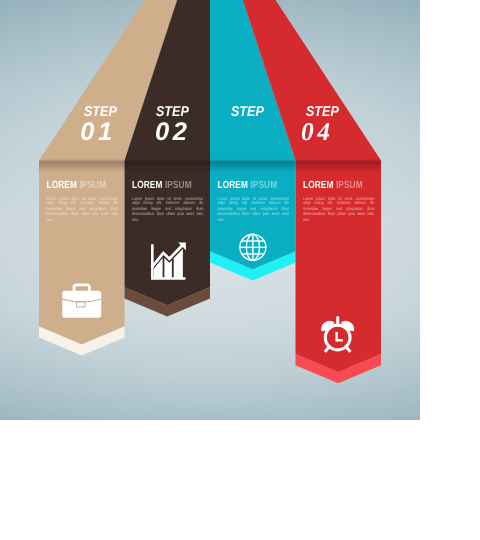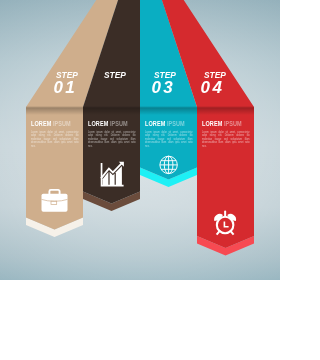--- a/index.html
+++ b/index.html
@@ -62,30 +62,30 @@
       <rect x="197" y="106" width="57" height="9" fill="url(#foldShade)"></rect>
     </g>
   </svg>
 
   <div class="t step-label" style="left:55.5px;top:70.2px;">STEP</div>
   <div class="t step-num" style="left:53.5px;top:79.4px;">01</div>
   <div class="t head" style="left:31.2px;top:121.2px;"><span>LOREM</span> <span class="dim">IPSUM</span></div>
   <div class="t para" style="left:31.2px;top:130.6px;width:58px;">Lorem ipsum dolor sit amet, consectetur adipi iscing elit. Dolorem dolores illo molestiae itaque sed voluptatum illum deserunatibus illum ullam ipsa amet ratio nes.</div>
 
   <div class="t step-label" style="left:103.6px;top:70.2px;">STEP</div>
+  <div class="t step-num" style="left:103.4px;top:79.4px;">02</div>
   <div class="t head" style="left:88.2px;top:121.2px;"><span>LOREM</span> <span class="dim">IPSUM</span></div>
   <div class="t para" style="left:88.2px;top:130.6px;width:58px;">Lorem ipsum dolor sit amet, consectetur adipi iscing elit. Dolorem dolores illo molestiae itaque sed voluptatum illum deserunatibus illum ullam ipsa amet ratio nes.</div>
 
   <div class="t step-label" style="left:154px;top:70.2px;">STEP</div>
-  <div class="t step-num" style="left:151.4px;top:79.4px;">03</div>
   <div class="t head" style="left:145.2px;top:121.2px;"><span>LOREM</span> <span class="dim">IPSUM</span></div>
   <div class="t para" style="left:145.2px;top:130.6px;width:58px;">Lorem ipsum dolor sit amet, consectetur adipi iscing elit. Dolorem dolores illo molestiae itaque sed voluptatum illum deserunatibus illum ullam ipsa amet ratio nes.</div>
 
   <div class="t step-label" style="left:203.5px;top:70.2px;">STEP</div>
-  <div class="t step-num" style="left:200.6px;top:79.4px;">04</div>
+  <div class="t step-num" style="left:200.6px;top:79.4px;font-family:Liberation Serif, serif;">04</div>
   <div class="t head" style="left:202.2px;top:121.2px;"><span>LOREM</span> <span class="dim">IPSUM</span></div>
   <div class="t para" style="left:202.2px;top:130.6px;width:58px;">Lorem ipsum dolor sit amet, consectetur adipi iscing elit. Dolorem dolores illo molestiae itaque sed voluptatum illum deserunatibus illum ullam ipsa amet ratio nes.</div>
 
   <svg class="layer" viewBox="0 0 280 360">
     <defs>
       <clipPath id="bcBody">
           <path d="M41.5,195.6 a1.8,1.8 0 0 1 1.8,-1.8 h22.4 a1.8,1.8 0 0 1 1.8,1.8 v14.4 a1.8,1.8 0 0 1 -1.8,1.8 h-22.4 a1.8,1.8 0 0 1 -1.8,-1.8 z"></path>
         </clipPath>
     </defs>
 

